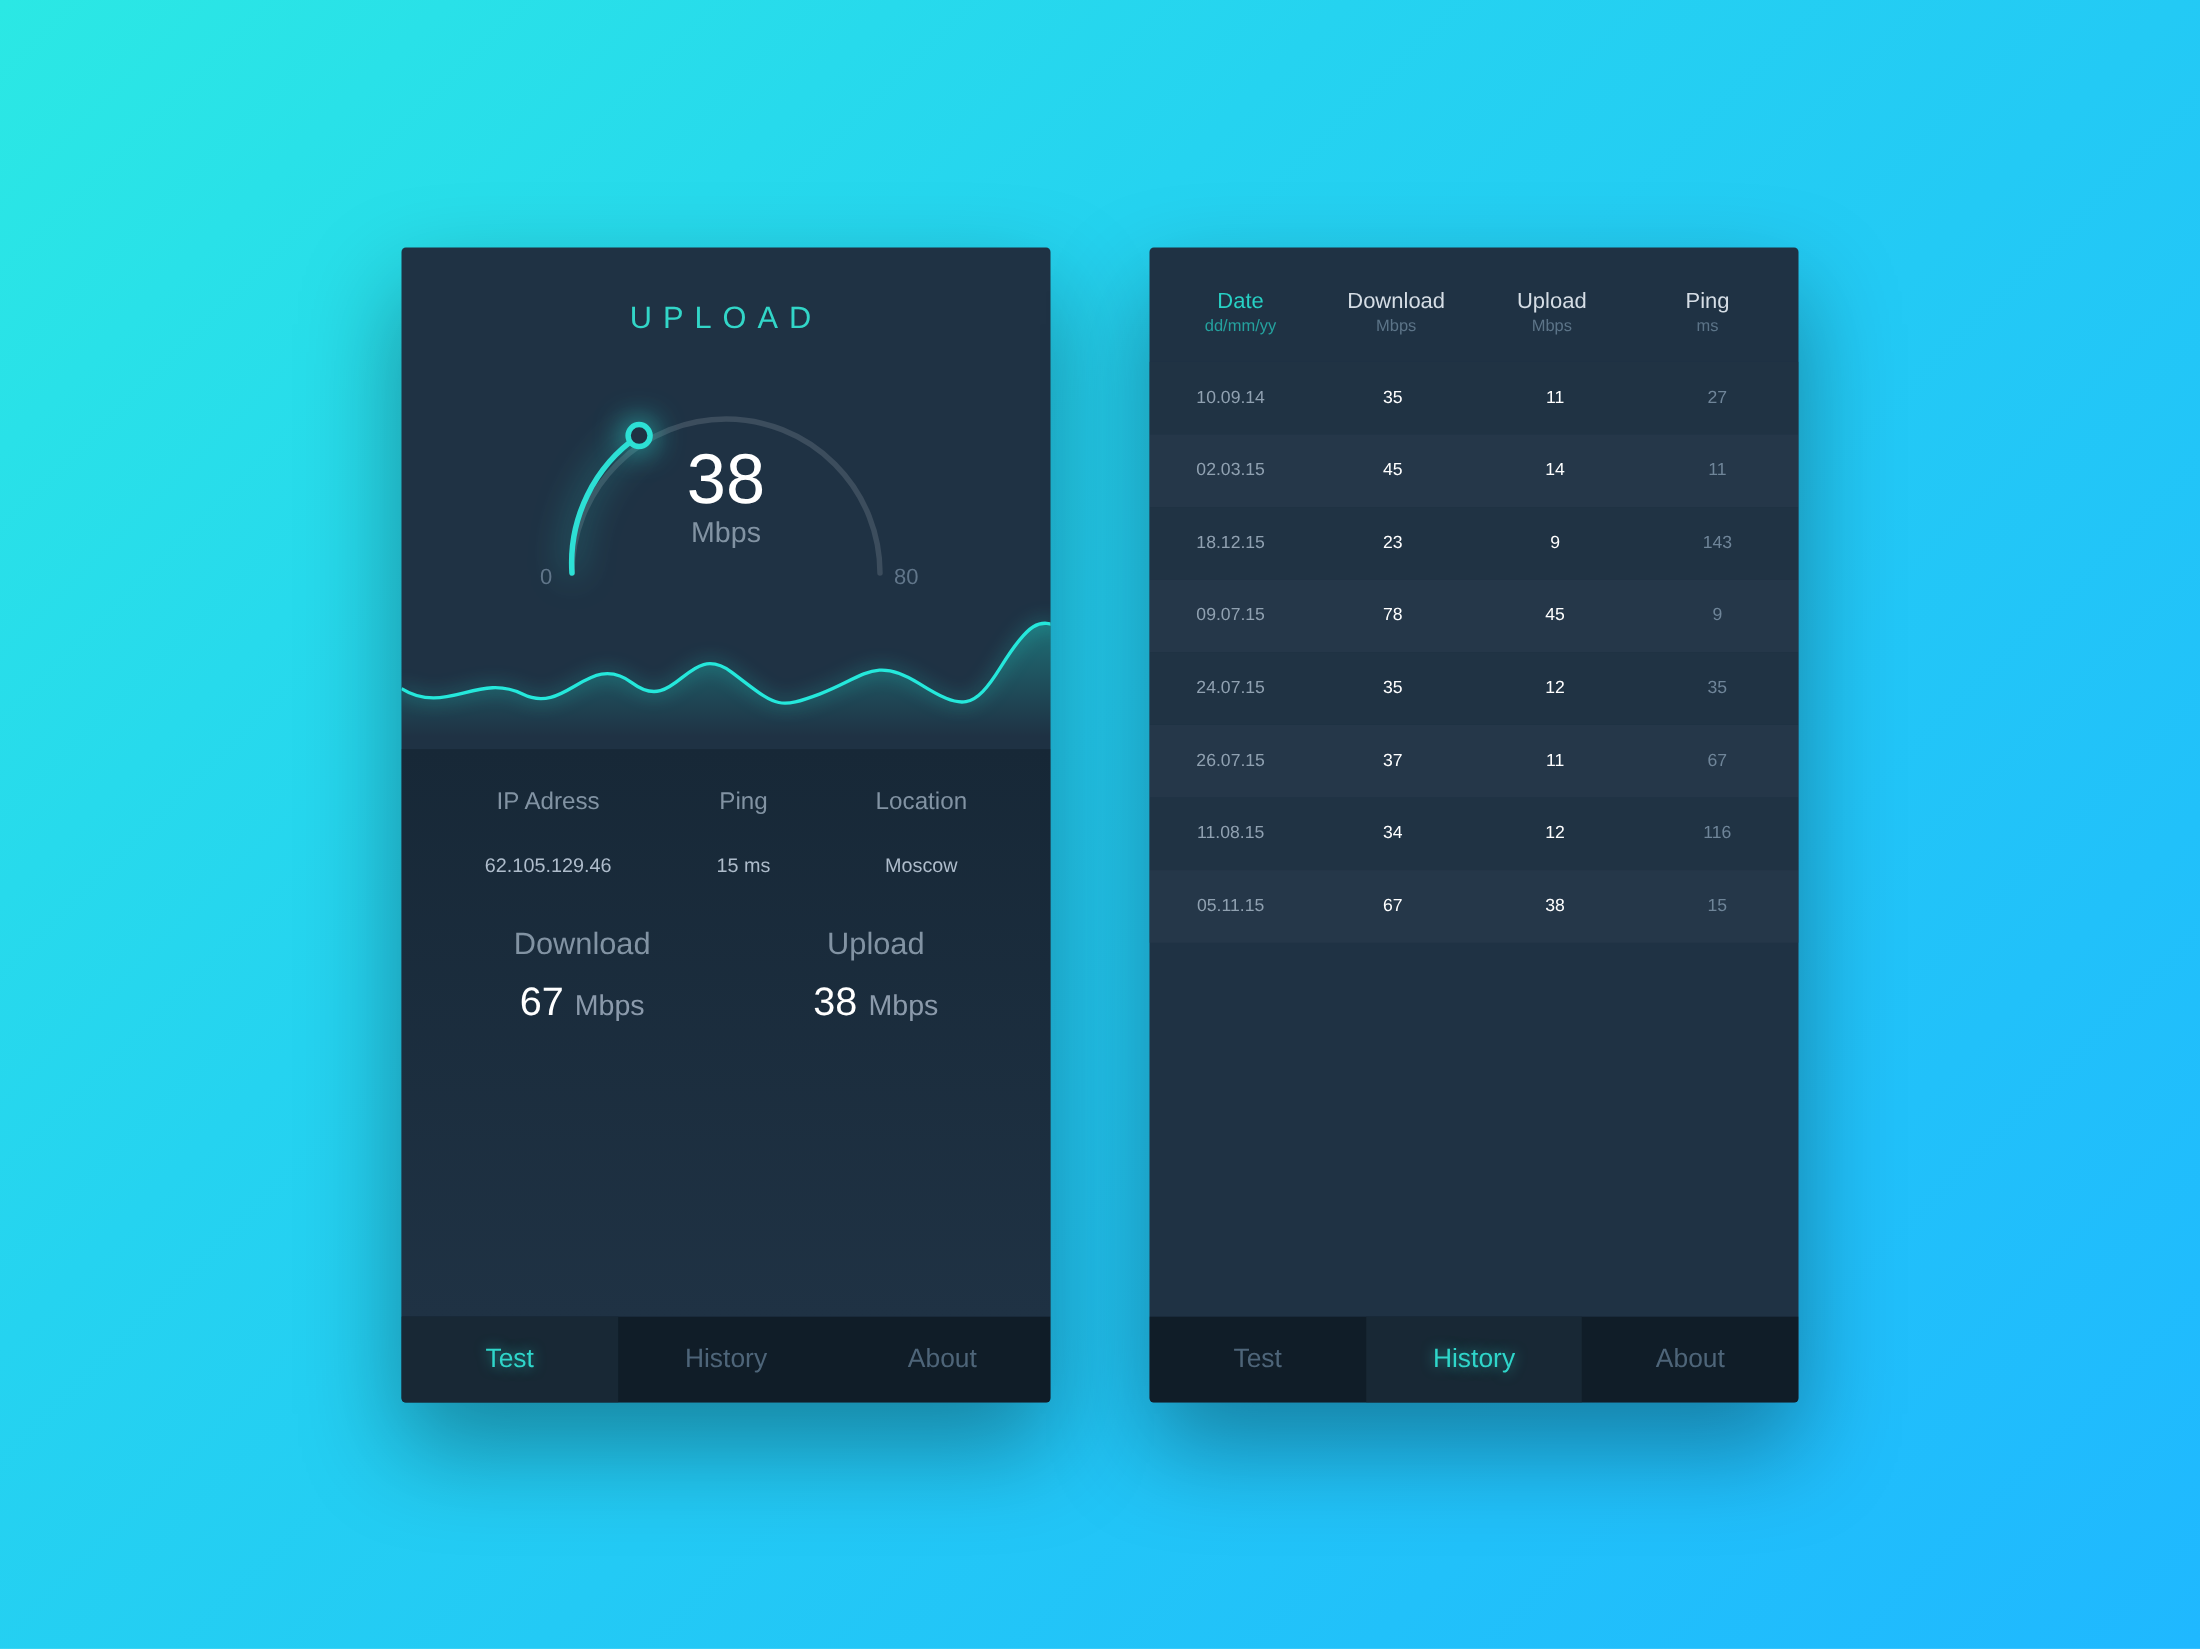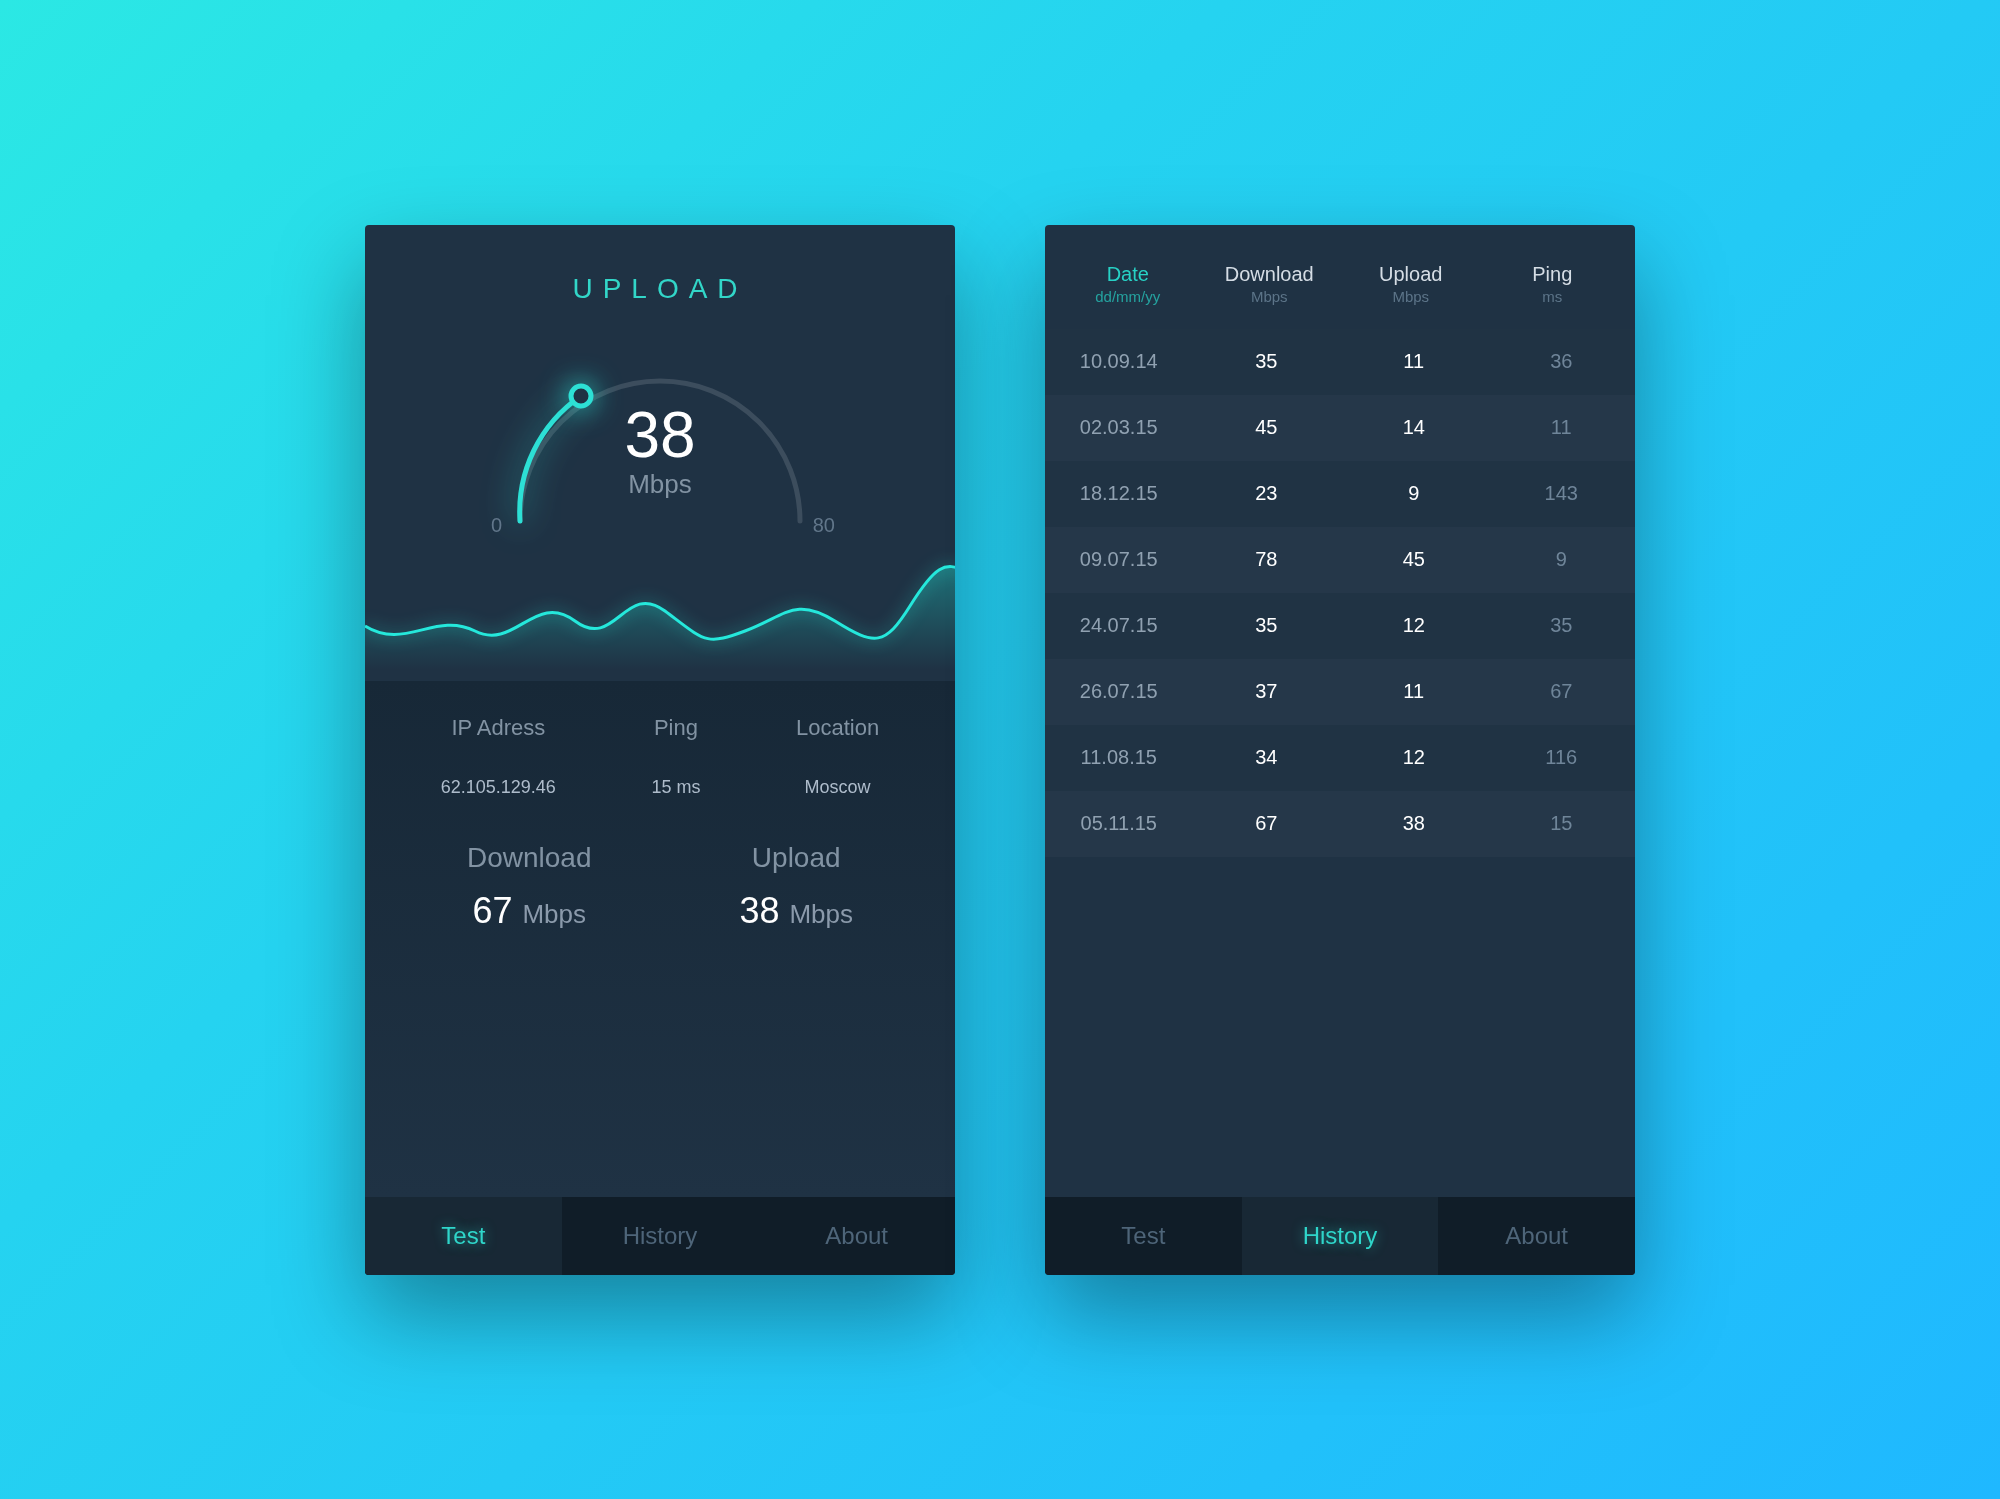--- a/index.html
+++ b/index.html
@@ -211,21 +211,21 @@
 
   .hist-rows { display: flex; flex-direction: column; }
   .hrow {
     display: flex;
     height: 66px;
     align-items: center;
   }
   .hrow > div {
     flex: 1;
     text-align: center;
-    font-size: 20px;
+    font-size: 16px;
     font-weight: 300;
   }
   .hrow:nth-child(odd)  { background: #203344; }
   .hrow:nth-child(even) { background: #253749; }
   .c-date { color: #90a1b1; }
   .c-dl, .c-ul { color: #fff; font-weight: 600; }
   .c-ping { color: #6f8599; }
   .hist-filler { flex: 1; }
 </style>
 </head>
@@ -325,21 +325,21 @@
       <div class="hlabel">Ping</div>
       <div class="hsub">ms</div>
     </div>
   </div>
 
   <div class="hist-rows" id="hist-rows">
       <div class="hrow">
         <div class="c-date">10.09.14</div>
         <div class="c-dl">35</div>
         <div class="c-ul">11</div>
-        <div class="c-ping">36</div>
+        <div class="c-ping">27</div>
       </div>
       <div class="hrow">
         <div class="c-date">02.03.15</div>
         <div class="c-dl">45</div>
         <div class="c-ul">14</div>
         <div class="c-ping">11</div>
       </div>
       <div class="hrow">
         <div class="c-date">18.12.15</div>
         <div class="c-dl">23</div>

